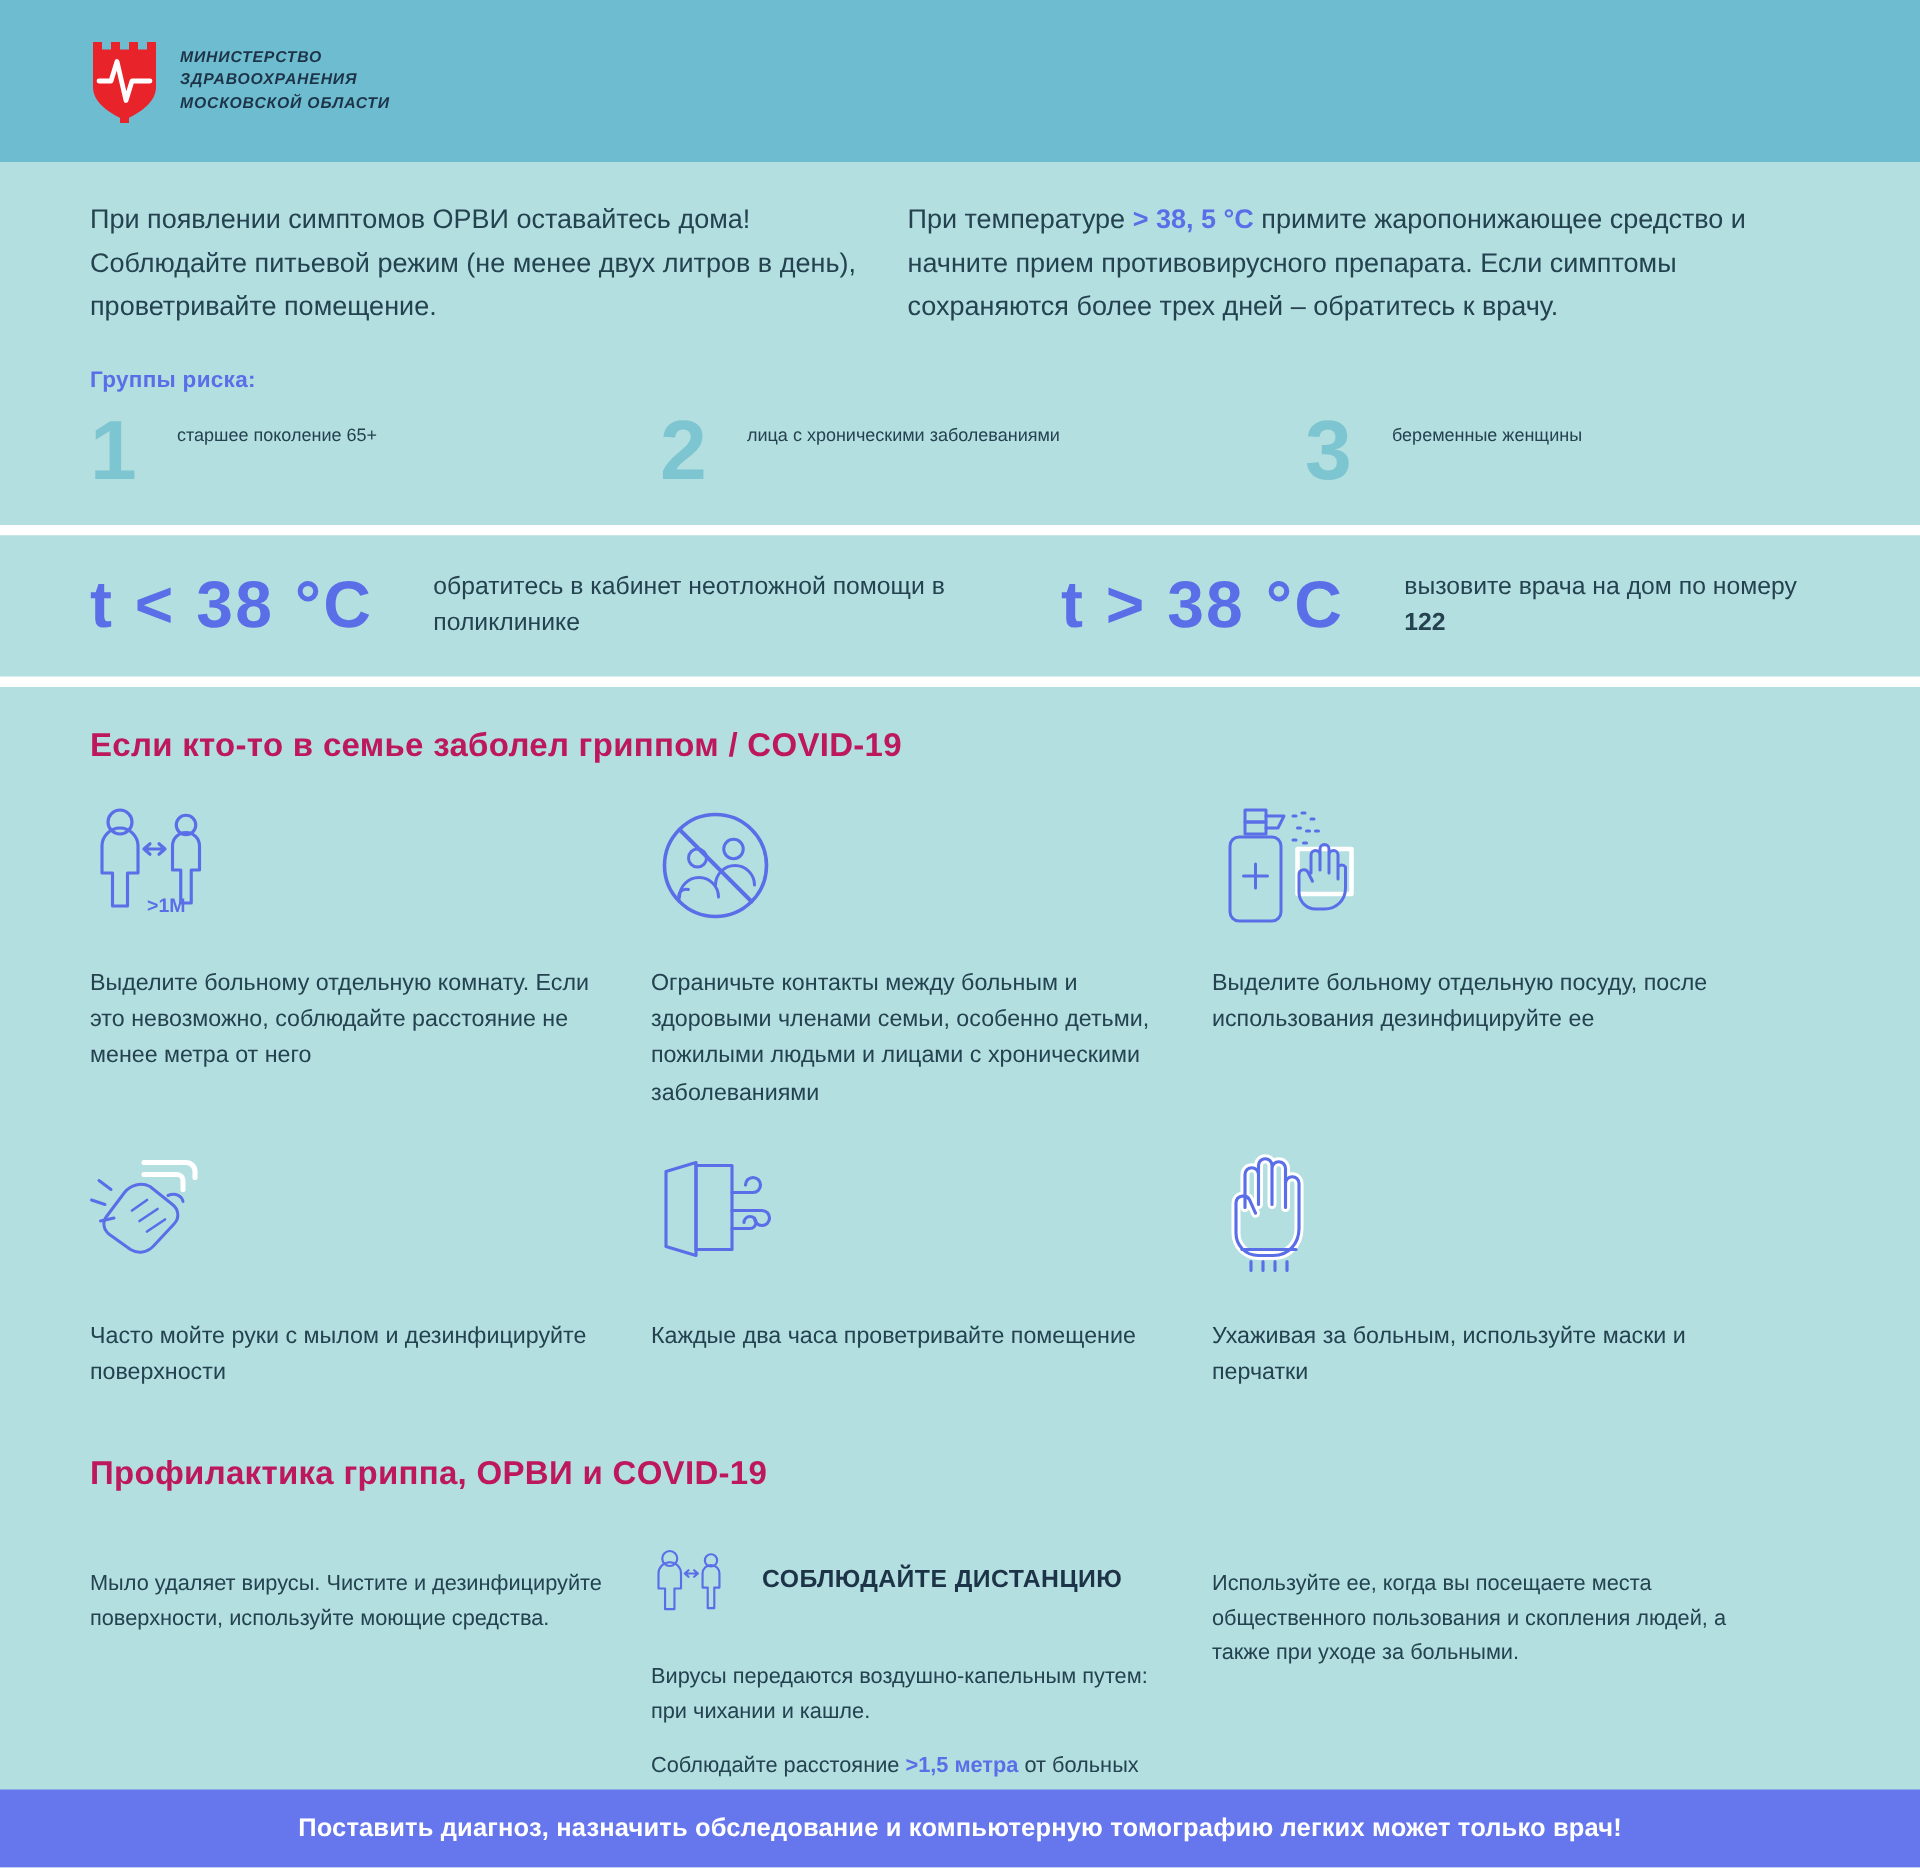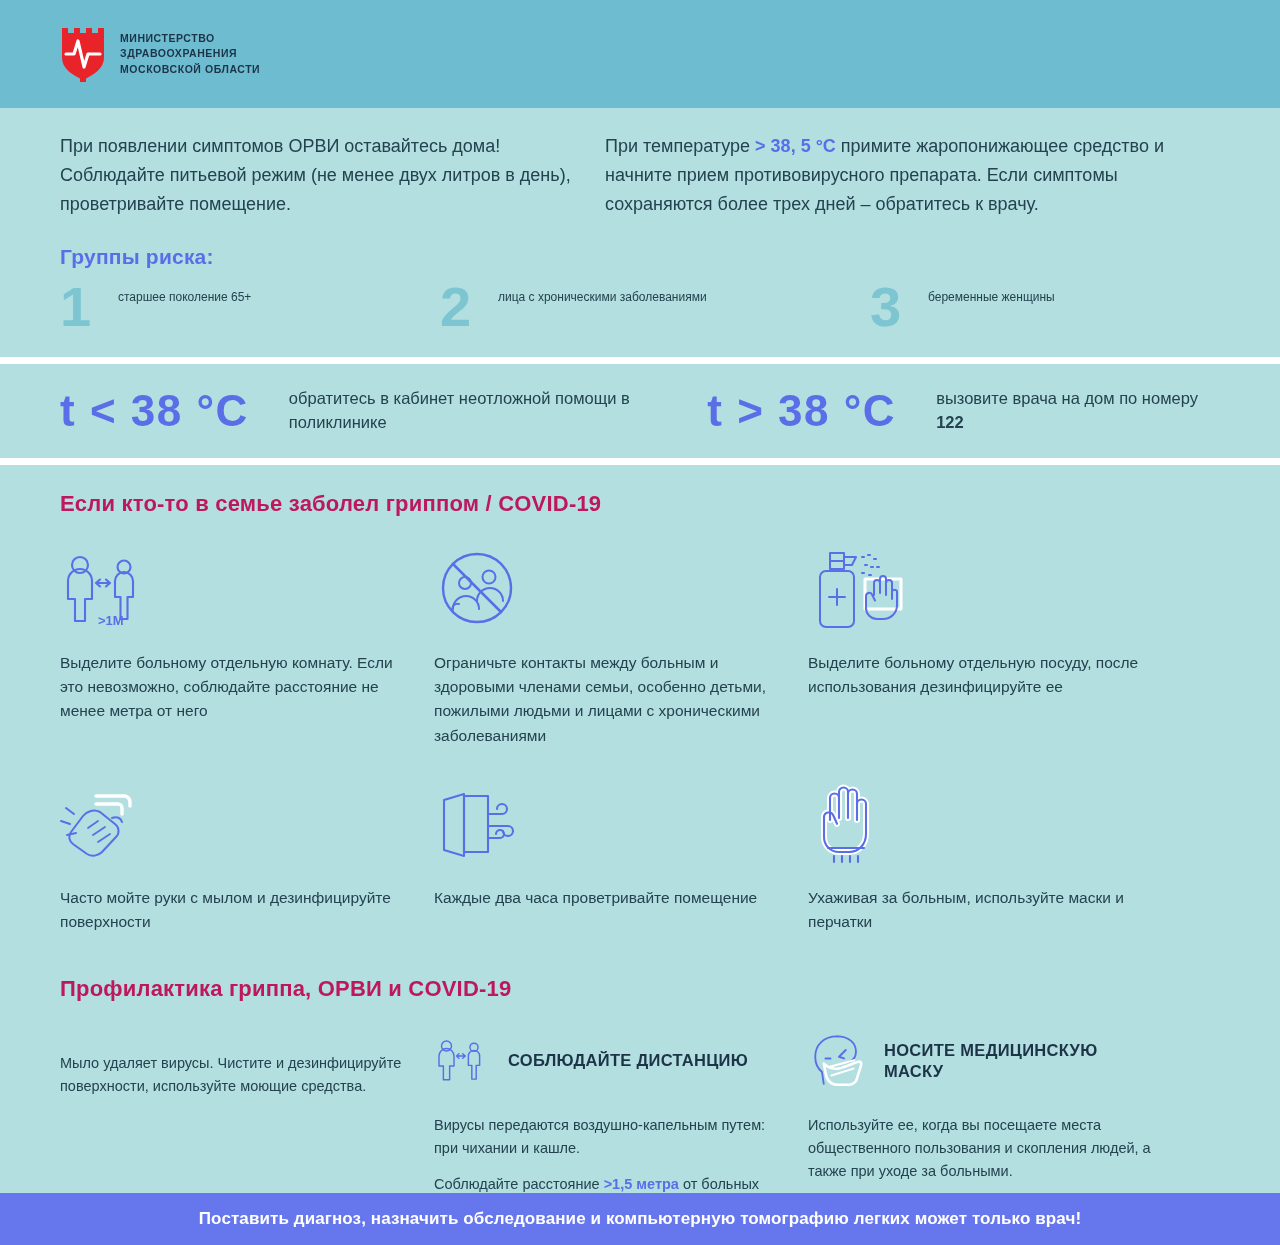--- a/index.html
+++ b/index.html
@@ -7,41 +7,41 @@
     width: 1280px; height: 1245px;
     font-family: "Liberation Sans", sans-serif;
     background: #ffffff;
     overflow: hidden;
   }
   .page { position: relative; width: 1280px; height: 1245px; background: #b3dfe0; }
 
   
   .header {
     height: 108px; background: #6ebcd0;
-    display: flex; align-items: center; padding-left: 60px;
+    display: flex; align-items: center; padding-left: 60px; font-style: italic;
   }
   .logo-row { display: flex; align-items: center; gap: 14px; }
   .logo-mark { width: 46px; height: 56px; flex: none; }
   .logo-text {
     font-size: 10.5px; font-weight: bold; line-height: 1.45;
     letter-spacing: 0.55px; color: #1d3348; text-transform: uppercase;
   }
 
   
   .band { background: #b3dfe0; }
   .intro { display: flex; padding: 24px 60px 0 60px; gap: 0; }
   .intro-col { font-size: 18px; line-height: 1.62; color: #24424f; }
   .intro-col.left { width: 545px; }
   .intro-col.right { width: 600px; }
   .hl-blue { color: #5a6ee8; font-weight: bold; }
 
   
   .risk { padding: 26px 60px 0 60px; }
   .risk-title {
-    font-size: 21px; font-weight: bold; color: #5a6ee8; letter-spacing: .2px;
+    font-size: 15px; font-weight: bold; color: #5a6ee8; letter-spacing: .2px;
     margin-bottom: 16px;
   }
   .risk-items { display: flex; }
   .risk-item { display: flex; align-items: flex-start; gap: 18px; }
   .risk-item:nth-child(1) { width: 380px; }
   .risk-item:nth-child(2) { width: 430px; }
   .risk-item:nth-child(3) { width: 330px; }
   .risk-num {
     font-size: 56px; font-weight: bold; color: #7dc6d1; line-height: .85;
     width: 40px; text-align: left; margin-top: -2px;
@@ -61,21 +61,21 @@
   .b { font-weight: bold; }
 
   
   .section { padding: 26px 60px 0 60px; }
   .sec-title {
     font-size: 22px; font-weight: bold; color: #be185d; letter-spacing: .2px;
   }
 
   .grid3 { display: flex; }
   .cell { width: 374px; padding-right: 38px; }
-  .cell .icon-wrap { height: 86px; display: flex; align-items: flex-end; }
+  .cell .icon-wrap { height: 86px; display: flex; align-items: flex-start; }
   .cell-text { font-size: 15.5px; line-height: 1.56; color: #24424f; margin-top: 22px; }
 
   .row-gap { height: 30px; }
 
   
   .prev-grid { display: flex; }
   .prev-cell { width: 374px; padding-right: 30px; }
   .prev-head { display: flex; align-items: center; gap: 14px; min-height: 62px; }
   .prev-title {
     font-size: 16.5px; font-weight: bold; color: #1d3348;
@@ -290,33 +290,20 @@
           </span>
           <div class="prev-title">СОБЛЮДАЙТЕ ДИСТАНЦИЮ</div>
         </div>
         <div class="prev-body">
           <p>Вирусы передаются воздушно-капельным путем: при чихании и кашле.</p>
           <p><span>Соблюдайте расстояние </span><span class="hl-blue">&gt;1,5 метра</span><span> от больных Избегайте излишних поездок и посещения многолюдных мест.</span></p>
         </div>
       </div>
 
       <div class="prev-cell">
-        <div class="prev-head">
-          <span>
-            <svg width="62" height="56" viewBox="0 0 72 66" fill="none" stroke-linecap="round" stroke-linejoin="round">
-              <path d="M34 4 C18 4 8 14 8 28 c0 8 3 14 8 18 l2 14" stroke="#5a6ee8" stroke-width="2.2"></path>
-              <path d="M34 4 c14 0 22 8 22 18 c0 6 -3 10 -8 12" stroke="#5a6ee8" stroke-width="2.2"></path>
-              <path d="M44 20 l-8 8 l6 2" stroke="#5a6ee8" stroke-width="2.2"></path>
-              <path d="M20 30 h6" stroke="#5a6ee8" stroke-width="2.2"></path>
-              <path d="M18 36 c6 6 16 8 24 4 l16 -6 c3 -1 5 1 4 4 l-5 16 c-1 4 -5 7 -9 7 h-14 c-6 0 -11 -4 -13 -10 z" stroke="#ffffff" stroke-width="3"></path>
-              <path d="M24 40 l30 -8 M27 50 l26 -8" stroke="#ffffff" stroke-width="2.4"></path>
-            </svg>
-          </span>
-          <div class="prev-title">НОСИТЕ МЕДИЦИНСКУЮ МАСКУ</div>
-        </div>
         <div class="prev-body">
           <p>Используйте ее, когда вы посещаете места общественного пользования и скопления людей, а также при уходе за больными.</p>
         </div>
       </div>
     </div>
   </div>
 
   <div class="footer-spacer"></div>
 
   <div class="footer">

